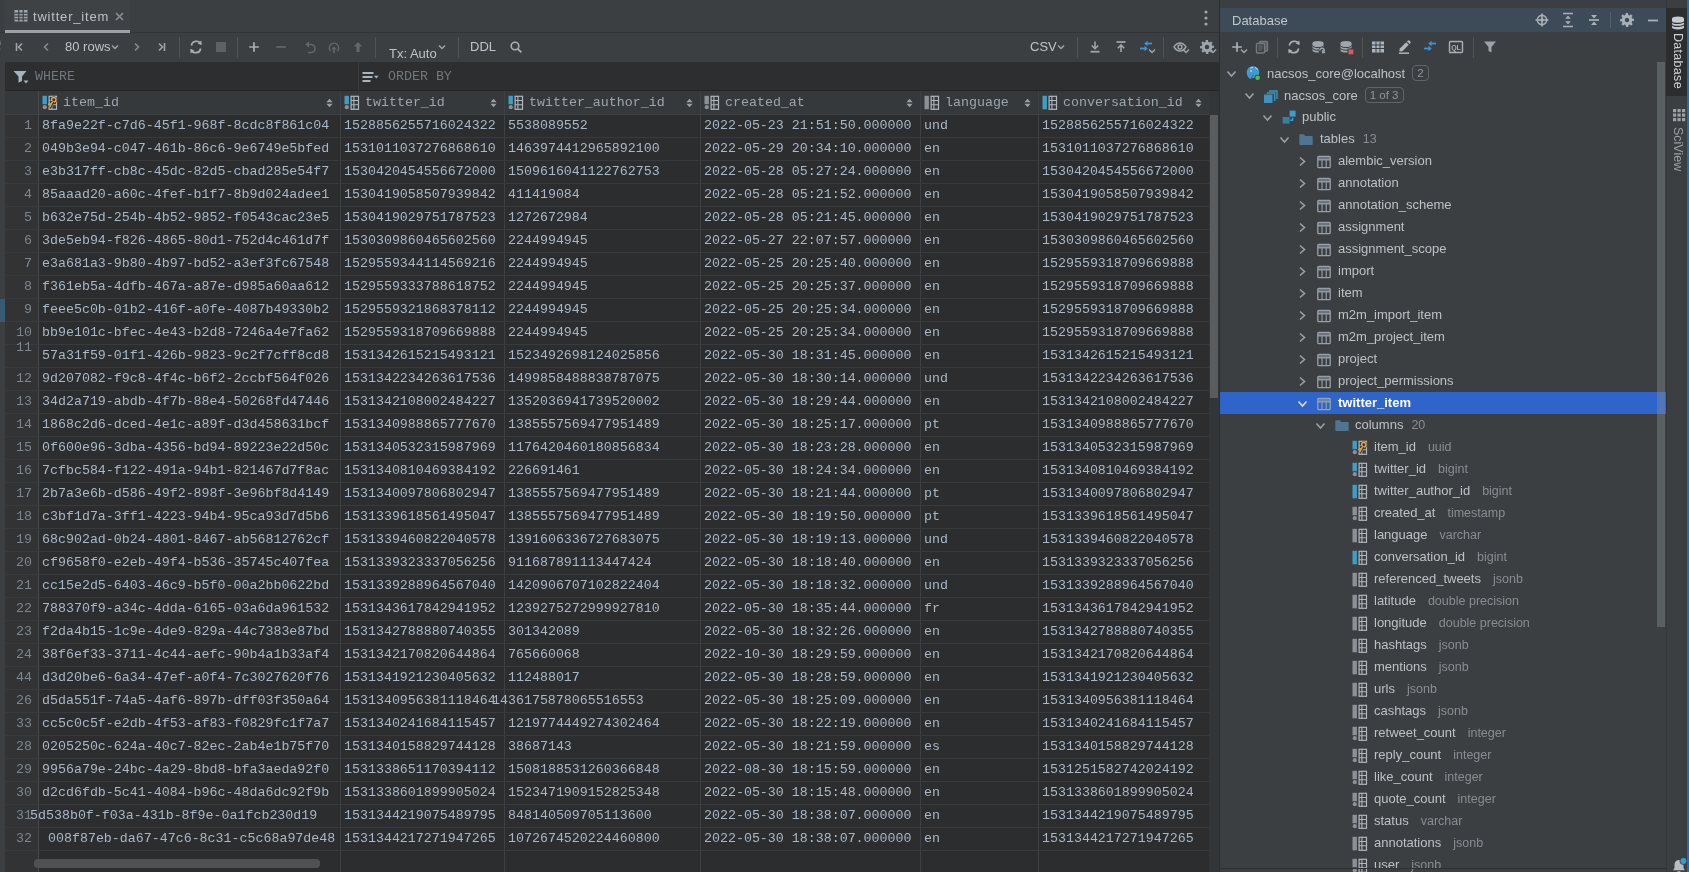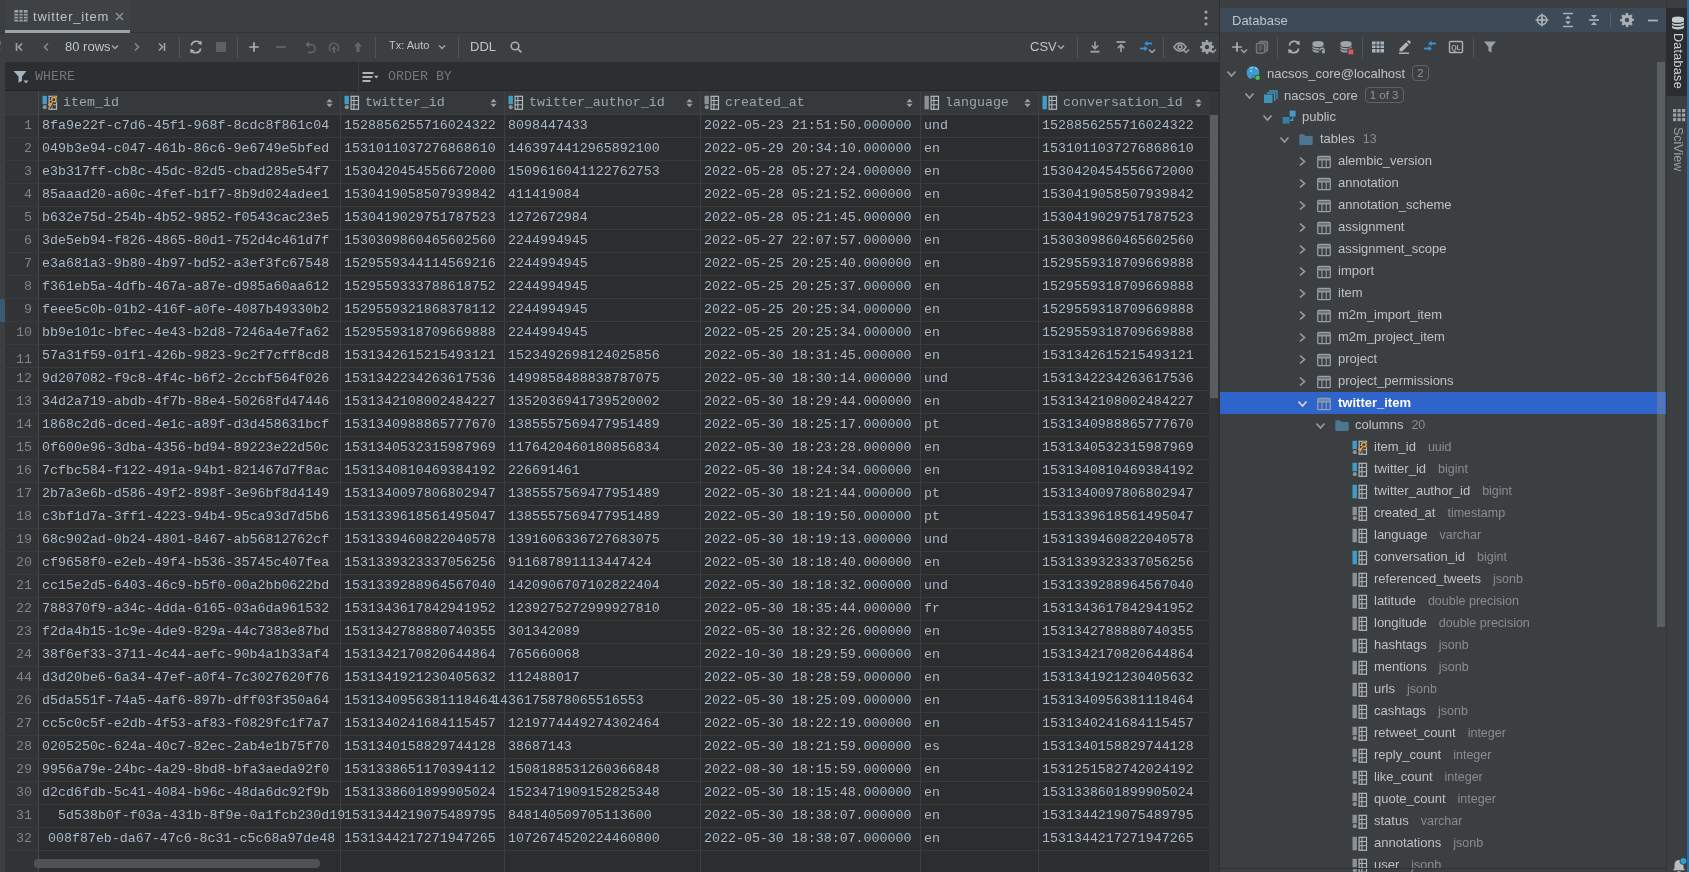--- a/index.html
+++ b/index.html
@@ -76,21 +76,21 @@
   </svg>
 <svg style="position:absolute;left:326px;top:39px" width="16" height="16" viewBox="0 0 16 16">
     <path d="M4.6 11.9a4.6 4.6 0 1 1 6.8 0" stroke="#63676a" stroke-width="1.5" fill="none"></path>
     <path d="M8 8v6" stroke="#63676a" stroke-width="1.6"></path>
     <path d="M5.3 10.3 8 7.4l2.7 2.9z" fill="#63676a"></path>
   </svg>
 <svg style="position:absolute;left:350px;top:39px" width="16" height="16" viewBox="0 0 16 16">
     <path d="M8 3 12.2 7.4H9.6V13H6.4V7.4H3.8z" fill="#63676a"></path>
   </svg>
 <div class="abs" style="left:375px;top:37px;width:1px;height:21px;background:#505456"></div>
-<div class="abs" style="left:389px;top:39px;font-size:11px;color:#bdc3c8">Tx: Auto</div>
+<div class="abs" style="left:389px;top:46px;font-size:13px;color:#bdc3c8">Tx: Auto</div>
 <svg style="position:absolute;left:438px;top:44px" width="8" height="7" viewBox="0 0 8 7">
     <path d="M1 1.5 4 4.5 7 1.5" stroke="#9da4aa" stroke-width="1.5" fill="none"></path>
   </svg>
 <div class="abs" style="left:458px;top:37px;width:1px;height:21px;background:#505456"></div>
 <div class="abs" style="left:470px;top:39px;font-size:13px;color:#bdc3c8">DDL</div>
 <svg style="position:absolute;left:508px;top:39px" width="16" height="16" viewBox="0 0 16 16">
     <circle cx="7" cy="7" r="3.8" stroke="#a9afb5" stroke-width="1.6" fill="none"></circle>
     <path d="M9.8 9.8 13.4 13.4" stroke="#a9afb5" stroke-width="1.8" fill="none"></path>
   </svg>
 <svg style="position:absolute;left:-13px;top:39px" width="16" height="16" viewBox="0 0 16 16">
@@ -234,21 +234,21 @@
 <div class="abs" style="left:340px;top:91px;width:1px;height:781px;background:#3d4144"></div>
 <div class="abs" style="left:504px;top:91px;width:1px;height:781px;background:#3d4144"></div>
 <div class="abs" style="left:700px;top:91px;width:1px;height:781px;background:#3d4144"></div>
 <div class="abs" style="left:920px;top:91px;width:1px;height:781px;background:#3d4144"></div>
 <div class="abs" style="left:1038px;top:91px;width:1px;height:781px;background:#3d4144"></div>
 <div class="abs" style="left:1209px;top:91px;width:1px;height:781px;background:#3d4144"></div>
 <div class="abs" style="left:5px;top:137px;width:1204px;height:1px;background:#383b3d"></div>
 <div class="rn mono" style="left:5px;top:118px;width:27px">1</div>
 <div class="cell mono" style="left:42px;top:118px">8fa9e22f-c7d6-45f1-968f-8cdc8f861c04</div>
 <div class="cell mono" style="left:344px;top:118px">1528856255716024322</div>
-<div class="cell mono" style="left:508px;top:118px">8098447433</div>
+<div class="cell mono" style="left:508px;top:118px">5538089552</div>
 <div class="cell mono" style="left:704px;top:118px">2022-05-23 21:51:50.000000</div>
 <div class="cell mono" style="left:924px;top:118px">und</div>
 <div class="cell mono" style="left:1042px;top:118px">1528856255716024322</div>
 <div class="abs" style="left:5px;top:160px;width:1204px;height:1px;background:#383b3d"></div>
 <div class="rn mono" style="left:5px;top:141px;width:27px">2</div>
 <div class="cell mono" style="left:42px;top:141px">049b3e94-c047-461b-86c6-9e6749e5bfed</div>
 <div class="cell mono" style="left:344px;top:141px">1531011037276868610</div>
 <div class="cell mono" style="left:508px;top:141px">1463974412965892100</div>
 <div class="cell mono" style="left:704px;top:141px">2022-05-29 20:34:10.000000</div>
 <div class="cell mono" style="left:924px;top:141px">en</div>
@@ -311,21 +311,21 @@
 <div class="cell mono" style="left:1042px;top:302px">1529559318709669888</div>
 <div class="abs" style="left:5px;top:344px;width:1204px;height:1px;background:#383b3d"></div>
 <div class="rn mono" style="left:5px;top:325px;width:27px">10</div>
 <div class="cell mono" style="left:42px;top:325px">bb9e101c-bfec-4e43-b2d8-7246a4e7fa62</div>
 <div class="cell mono" style="left:344px;top:325px">1529559318709669888</div>
 <div class="cell mono" style="left:508px;top:325px">2244994945</div>
 <div class="cell mono" style="left:704px;top:325px">2022-05-25 20:25:34.000000</div>
 <div class="cell mono" style="left:924px;top:325px">en</div>
 <div class="cell mono" style="left:1042px;top:325px">1529559318709669888</div>
 <div class="abs" style="left:5px;top:367px;width:1204px;height:1px;background:#383b3d"></div>
-<div class="rn mono" style="left:5px;top:352px;width:27px">11</div>
+<div class="rn mono" style="left:5px;top:340px;width:27px">11</div>
 <div class="cell mono" style="left:42px;top:348px">57a31f59-01f1-426b-9823-9c2f7cff8cd8</div>
 <div class="cell mono" style="left:344px;top:348px">1531342615215493121</div>
 <div class="cell mono" style="left:508px;top:348px">1523492698124025856</div>
 <div class="cell mono" style="left:704px;top:348px">2022-05-30 18:31:45.000000</div>
 <div class="cell mono" style="left:924px;top:348px">en</div>
 <div class="cell mono" style="left:1042px;top:348px">1531342615215493121</div>
 <div class="abs" style="left:5px;top:390px;width:1204px;height:1px;background:#383b3d"></div>
 <div class="rn mono" style="left:5px;top:371px;width:27px">12</div>
 <div class="cell mono" style="left:42px;top:371px">9d207082-f9c8-4f4c-b6f2-2ccbf564f026</div>
 <div class="cell mono" style="left:344px;top:371px">1531342234263617536</div>
@@ -439,21 +439,21 @@
 <div class="cell mono" style="left:1042px;top:670px">1531341921230405632</div>
 <div class="abs" style="left:5px;top:712px;width:1204px;height:1px;background:#383b3d"></div>
 <div class="rn mono" style="left:5px;top:693px;width:27px">26</div>
 <div class="cell mono" style="left:42px;top:693px">d5da551f-74a5-4af6-897b-dff03f350a64</div>
 <div class="cell mono" style="left:344px;top:693px">1531340956381118464</div>
 <div class="cell mono" style="left:492px;top:693px">1436175878065516553</div>
 <div class="cell mono" style="left:704px;top:693px">2022-05-30 18:25:09.000000</div>
 <div class="cell mono" style="left:924px;top:693px">en</div>
 <div class="cell mono" style="left:1042px;top:693px">1531340956381118464</div>
 <div class="abs" style="left:5px;top:735px;width:1204px;height:1px;background:#383b3d"></div>
-<div class="rn mono" style="left:5px;top:716px;width:27px">27</div>
+<div class="rn mono" style="left:5px;top:716px;width:27px">33</div>
 <div class="cell mono" style="left:42px;top:716px">cc5c0c5f-e2db-4f53-af83-f0829fc1f7a7</div>
 <div class="cell mono" style="left:344px;top:716px">1531340241684115457</div>
 <div class="cell mono" style="left:508px;top:716px">1219774449274302464</div>
 <div class="cell mono" style="left:704px;top:716px">2022-05-30 18:22:19.000000</div>
 <div class="cell mono" style="left:924px;top:716px">en</div>
 <div class="cell mono" style="left:1042px;top:716px">1531340241684115457</div>
 <div class="abs" style="left:5px;top:758px;width:1204px;height:1px;background:#383b3d"></div>
 <div class="rn mono" style="left:5px;top:739px;width:27px">28</div>
 <div class="cell mono" style="left:42px;top:739px">0205250c-624a-40c7-82ec-2ab4e1b75f70</div>
 <div class="cell mono" style="left:344px;top:739px">1531340158829744128</div>
@@ -472,21 +472,21 @@
 <div class="abs" style="left:5px;top:804px;width:1204px;height:1px;background:#383b3d"></div>
 <div class="rn mono" style="left:5px;top:785px;width:27px">30</div>
 <div class="cell mono" style="left:42px;top:785px">d2cd6fdb-5c41-4084-b96c-48da6dc92f9b</div>
 <div class="cell mono" style="left:344px;top:785px">1531338601899905024</div>
 <div class="cell mono" style="left:508px;top:785px">1523471909152825348</div>
 <div class="cell mono" style="left:704px;top:785px">2022-05-30 18:15:48.000000</div>
 <div class="cell mono" style="left:924px;top:785px">en</div>
 <div class="cell mono" style="left:1042px;top:785px">1531338601899905024</div>
 <div class="abs" style="left:5px;top:827px;width:1204px;height:1px;background:#383b3d"></div>
 <div class="rn mono" style="left:5px;top:808px;width:27px">31</div>
-<div class="cell mono" style="left:58px;top:808px">5d538b0f-f03a-431b-8f9e-0a1fcb230d19</div>
+<div class="cell mono" style="left:30px;top:808px">5d538b0f-f03a-431b-8f9e-0a1fcb230d19</div>
 <div class="cell mono" style="left:344px;top:808px">1531344219075489795</div>
 <div class="cell mono" style="left:508px;top:808px">848140509705113600</div>
 <div class="cell mono" style="left:704px;top:808px">2022-05-30 18:38:07.000000</div>
 <div class="cell mono" style="left:924px;top:808px">en</div>
 <div class="cell mono" style="left:1042px;top:808px">1531344219075489795</div>
 <div class="abs" style="left:5px;top:850px;width:1204px;height:1px;background:#383b3d"></div>
 <div class="rn mono" style="left:5px;top:831px;width:27px">32</div>
 <div class="cell mono" style="left:48px;top:831px">008f87eb-da67-47c6-8c31-c5c68a97de48</div>
 <div class="cell mono" style="left:344px;top:831px">1531344217271947265</div>
 <div class="cell mono" style="left:508px;top:831px">1072674520224460800</div>

